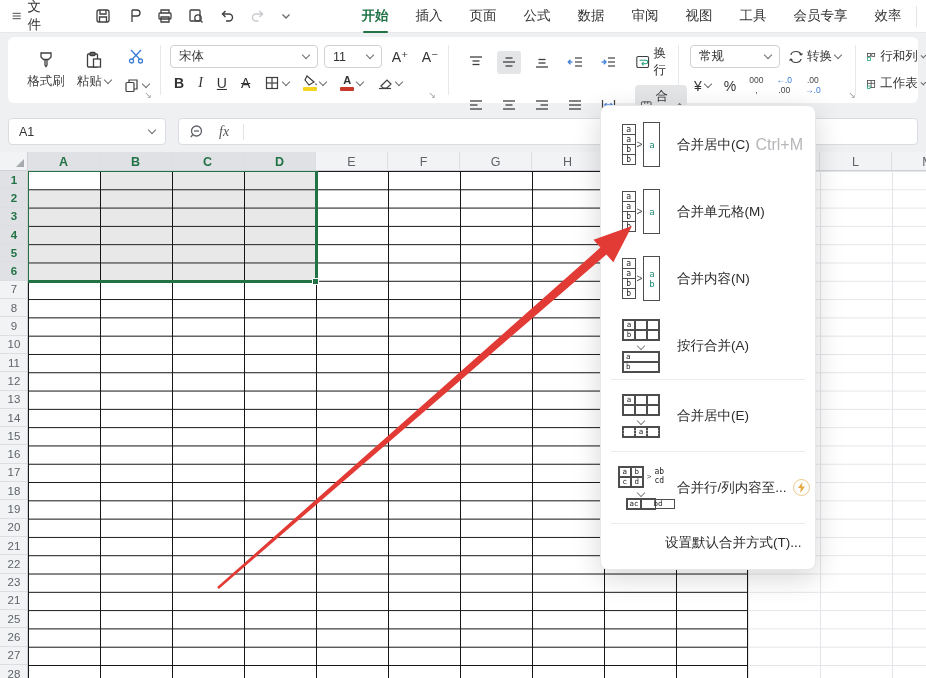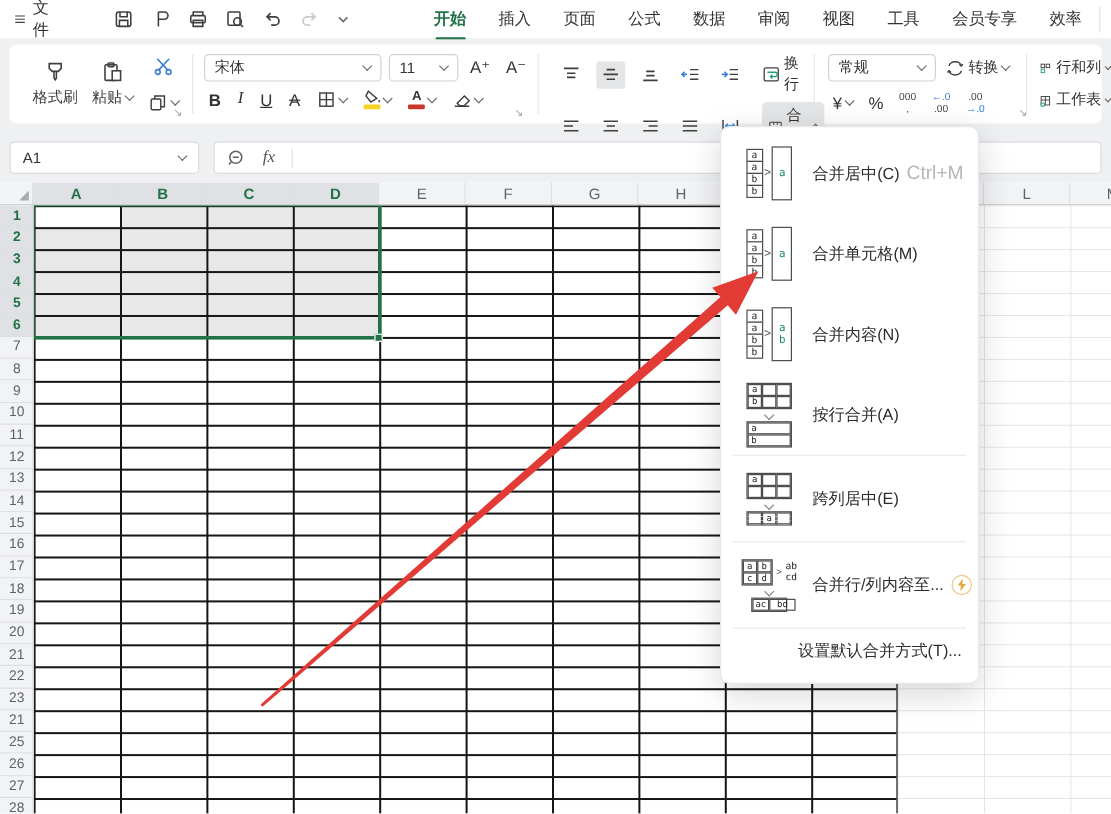--- a/index.html
+++ b/index.html
@@ -608,40 +608,40 @@
             <b></b>
           </span>
         <i class="mchev"></i>
         <span class="mi-grid" style="grid-template-columns:12px 12px 12px;">
             <b class="dash"></b>
             <b class="dash">a</b>
             <b class="dash"></b>
           </span>
       </span>
     </span>
-    <span class="mlabel">跨列居中(E)</span>
+    <span class="mlabel">合并居中(E)</span>
   </div>
   <div class="mdiv"></div>
   <div class="mitem h72">
     <span class="micon">
       <span class="mi-col">
         <span style="display:flex; align-items:center; gap:2px;">
           <span class="mi-grid" style="grid-template-columns:12px 12px;">
               <b>a</b>
               <b>b</b>
               <b>c</b>
               <b>d</b>
             </span>
           <span class="mi-gt" style="font-size:8px;">&gt;</span>
           <span class="sidetxt"><span>ab</span><br><span>cd</span></span>
         </span>
         <i class="mchev"></i>
         <span class="mi-grid" style="grid-template-columns:14px 14px;">
             <b style="width:14px">ac</b>
-            <b style="width:22px">bd</b>
+            <b style="width:34px">bd</b>
           </span>
       </span>
     </span>
     <span class="mlabel">合并行/列内容至...</span>
     <span class="badge">
       <svg width="9" height="11" viewBox="0 0 9 11">
           <path d="M5.5 0L1 6h2.8L3.2 11 8 4.6H5z" fill="#e3a93c"></path>
         </svg>
     </span>
   </div>

